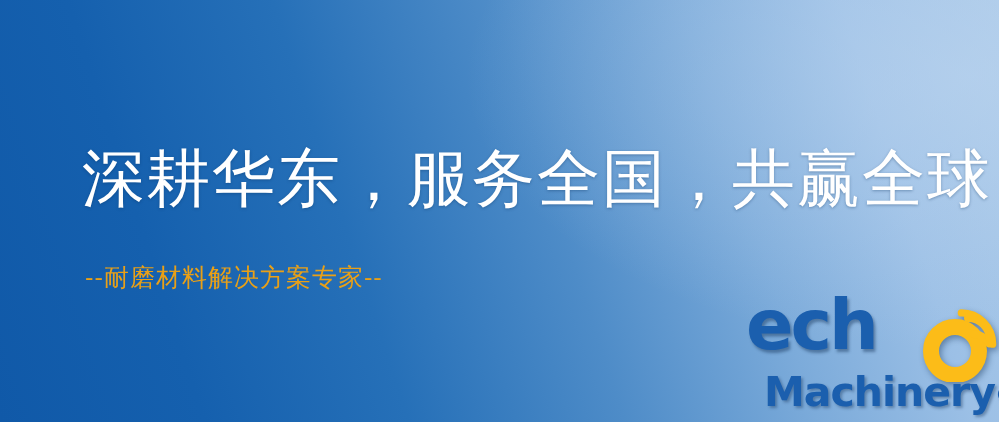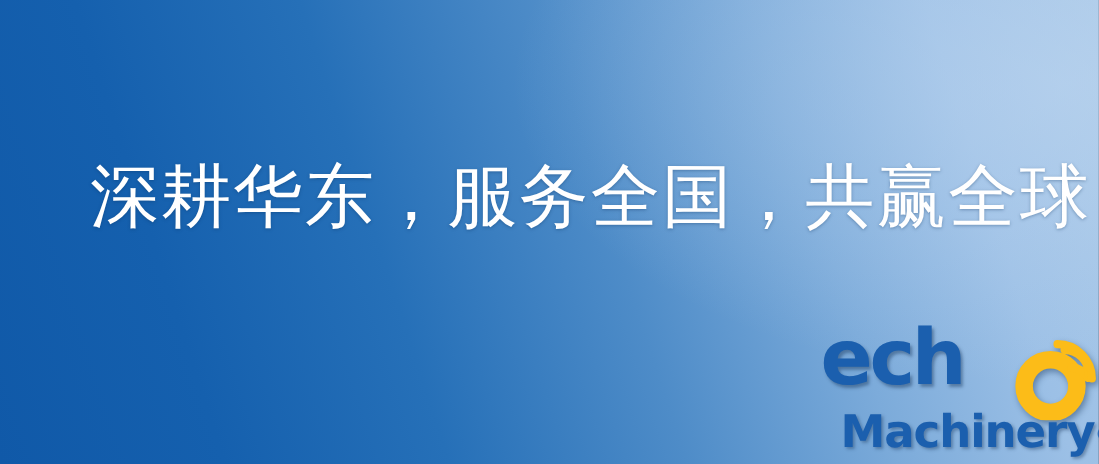--- a/index.html
+++ b/index.html
@@ -118,20 +118,21 @@
 </style>
 </head>
 <body>
 
 <div id="banner">
 
   <div id="banner-sheen"></div>
 
   <div id="headline">深耕华东，服务全国，共赢全球</div>
 
+  <div id="subtitle">--耐磨材料解决方案专家--</div>
 
   <div id="logo">
 
     <div id="logo-echo">
       <span id="logo-word-ech">ech</span>
 
       <span id="logo-o-wrap">
         <svg width="78" height="78" viewBox="0 0 78 78" xmlns="http://www.w3.org/2000/svg">
 
           <circle cx="33" cy="47" r="24" fill="none" stroke="#fcbc18" stroke-width="16"></circle>

